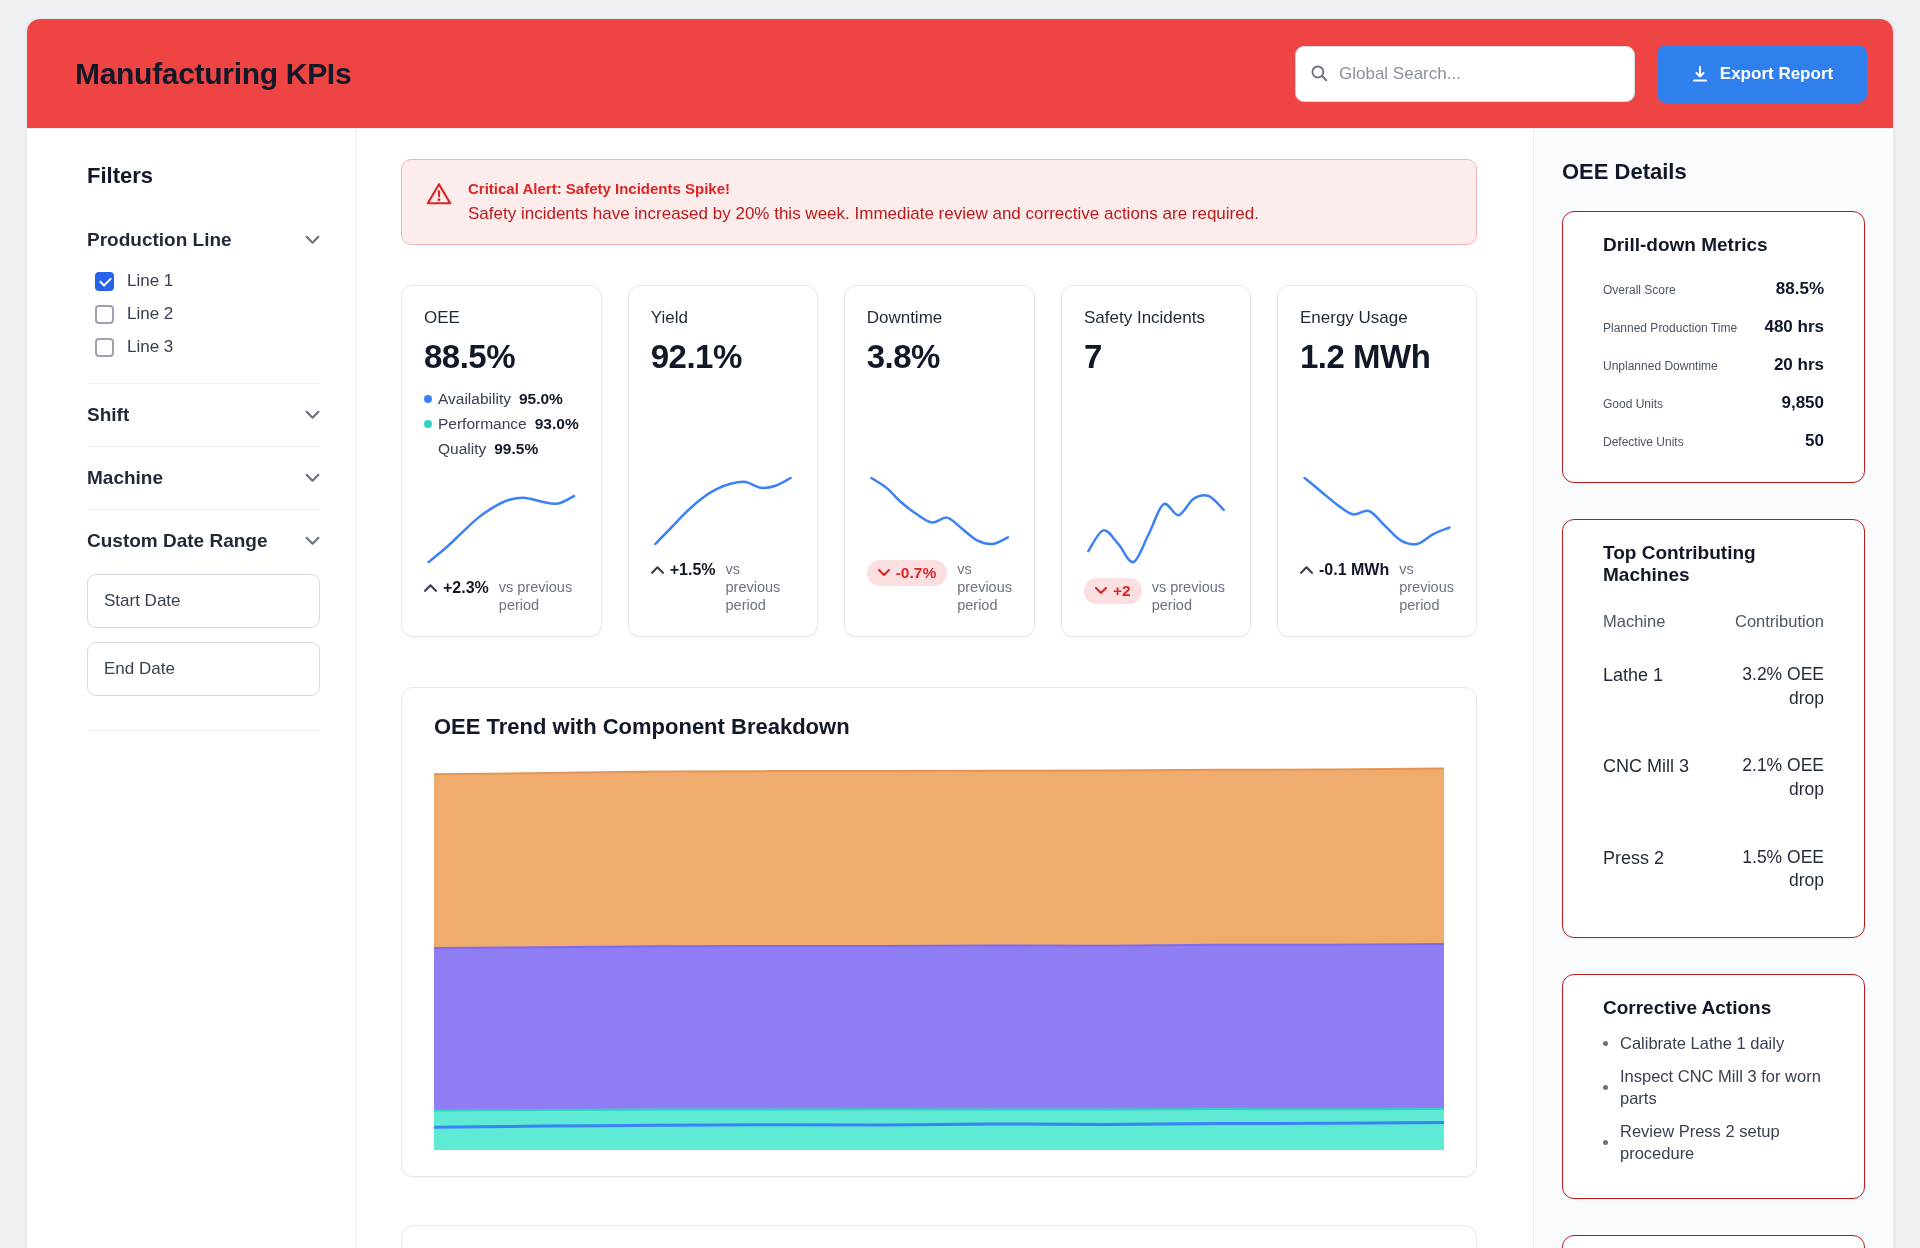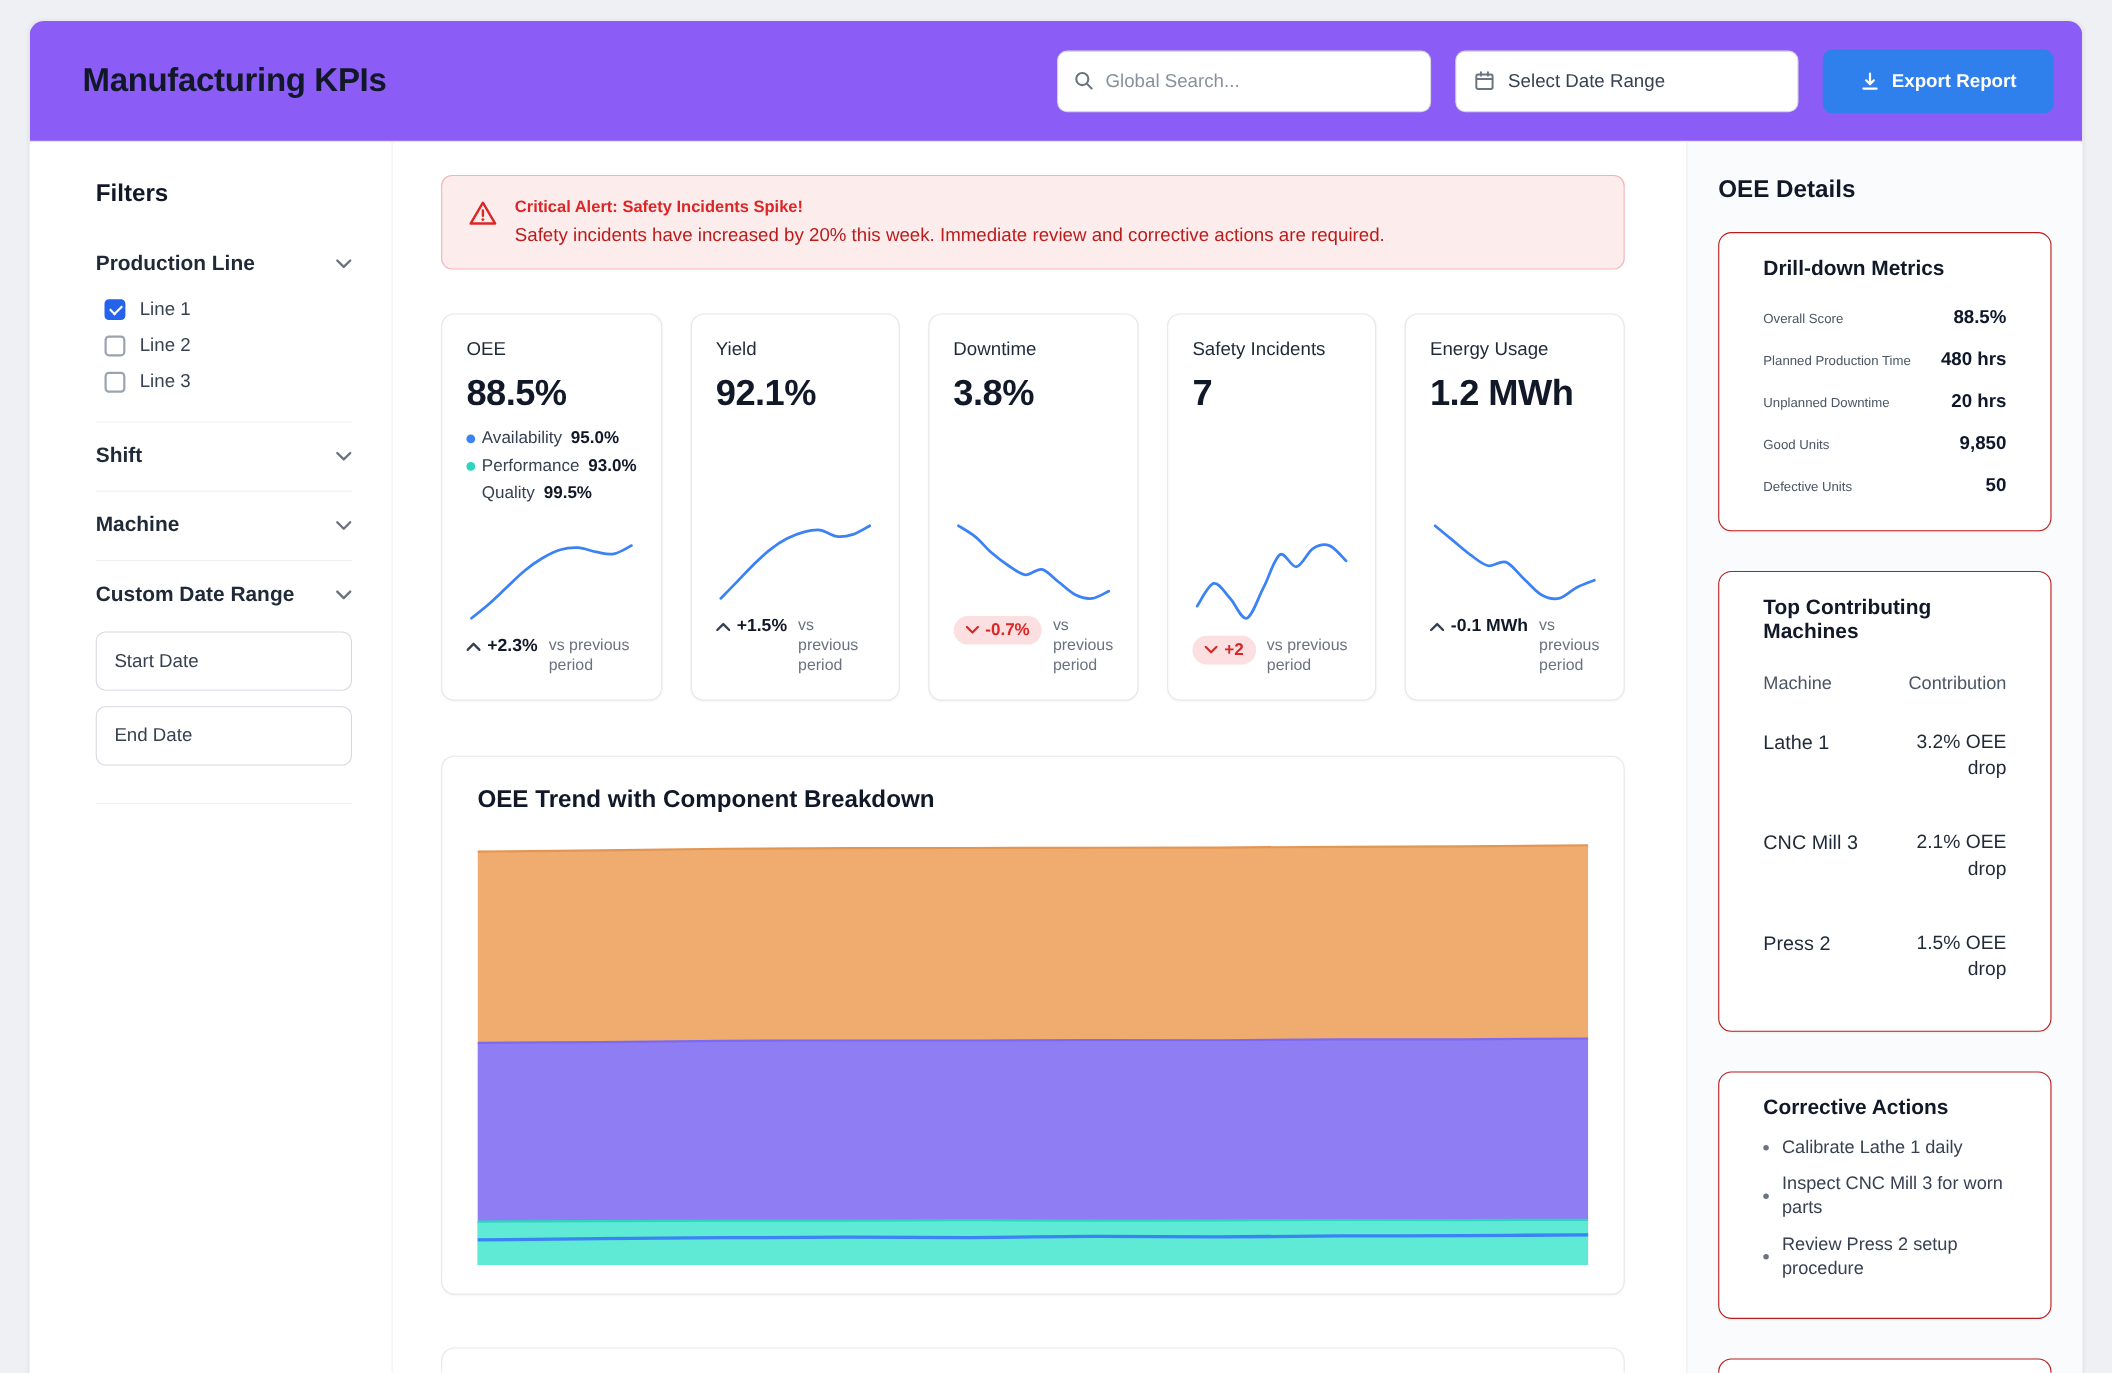--- a/index.html
+++ b/index.html
@@ -3,21 +3,21 @@
 <meta charset="utf-8">
 <style>
   * { margin:0; padding:0; box-sizing:border-box; }
   html,body { width:1920px; height:1248px; overflow:hidden; background:#eef0f3;
     font-family:"Liberation Sans", sans-serif; color:#111827; }
   .app { margin:18px 26px 0; background:#fff; border:1px solid #e8eaee; border-radius:14px;
     box-shadow:0 1px 4px rgba(16,24,40,.06); overflow:hidden; min-height:1500px; }
 
   
   .topbar { height:110px; display:flex; align-items:center; justify-content:space-between;
-    padding:0 26px 0 48px; border-bottom:1px solid #ebedf0; background:#8b5cf6; }
+    padding:0 26px 0 48px; border-bottom:1px solid #ebedf0; background:#ef4444; }
   .app-title { font-size:30px; font-weight:700; letter-spacing:-.3px; }
   .topbar-right { display:flex; align-items:center; gap:22px; }
   .search-box { display:flex; align-items:center; gap:10px; width:340px; height:56px;
     border:1px solid #d6dae0; border-radius:9px; padding:0 14px; background:#fff; }
   .search-box input { border:none; outline:none; flex:1; font-size:17px; font-family:inherit; color:#374151; }
   .search-box input::placeholder { color:#8a919c; }
   .date-btn { display:flex; align-items:center; gap:12px; width:312px; height:56px;
     border:1px solid #d6dae0; border-radius:9px; padding:0 16px; background:#fff;
     font-size:17px; color:#374151; font-family:inherit; cursor:pointer; }
   .export-btn { display:flex; align-items:center; justify-content:center; gap:11px; width:210px; height:58px;
@@ -110,30 +110,20 @@
     <div class="topbar-right">
       <div class="search-box">
         <span class="chev">
           <svg width="19" height="19" viewBox="0 0 18 18" fill="none">
               <circle cx="7.5" cy="7.5" r="5.2" stroke="#6b7280" stroke-width="1.8"></circle>
               <path d="M11.6 11.6 L15.5 15.5" stroke="#6b7280" stroke-width="1.8" stroke-linecap="round"></path>
             </svg>
         </span>
         <input placeholder="Global Search..." style="">
       </div>
-      <button class="date-btn">
-        <span class="chev">
-          <svg width="19" height="19" viewBox="0 0 18 18" fill="none">
-              <rect x="2" y="3.5" width="14" height="12.5" rx="1.5" stroke="#6b7280" stroke-width="1.7"></rect>
-              <path d="M2 7.5 H16" stroke="#6b7280" stroke-width="1.7"></path>
-              <path d="M6 1.5 V4.5 M12 1.5 V4.5" stroke="#6b7280" stroke-width="1.7" stroke-linecap="round"></path>
-            </svg>
-        </span>
-        <span>Select Date Range</span>
-      </button>
       <button class="export-btn">
         <span class="chev">
           <svg width="18" height="18" viewBox="0 0 18 18" fill="none">
               <path d="M9 2 V11 M5.5 8 L9 11.5 L12.5 8" stroke="#fff" stroke-width="2" stroke-linecap="round" stroke-linejoin="round"></path>
               <path d="M3 15.5 H15" stroke="#fff" stroke-width="2" stroke-linecap="round"></path>
             </svg>
         </span>
         <span>Export Report</span>
       </button>
     </div>

